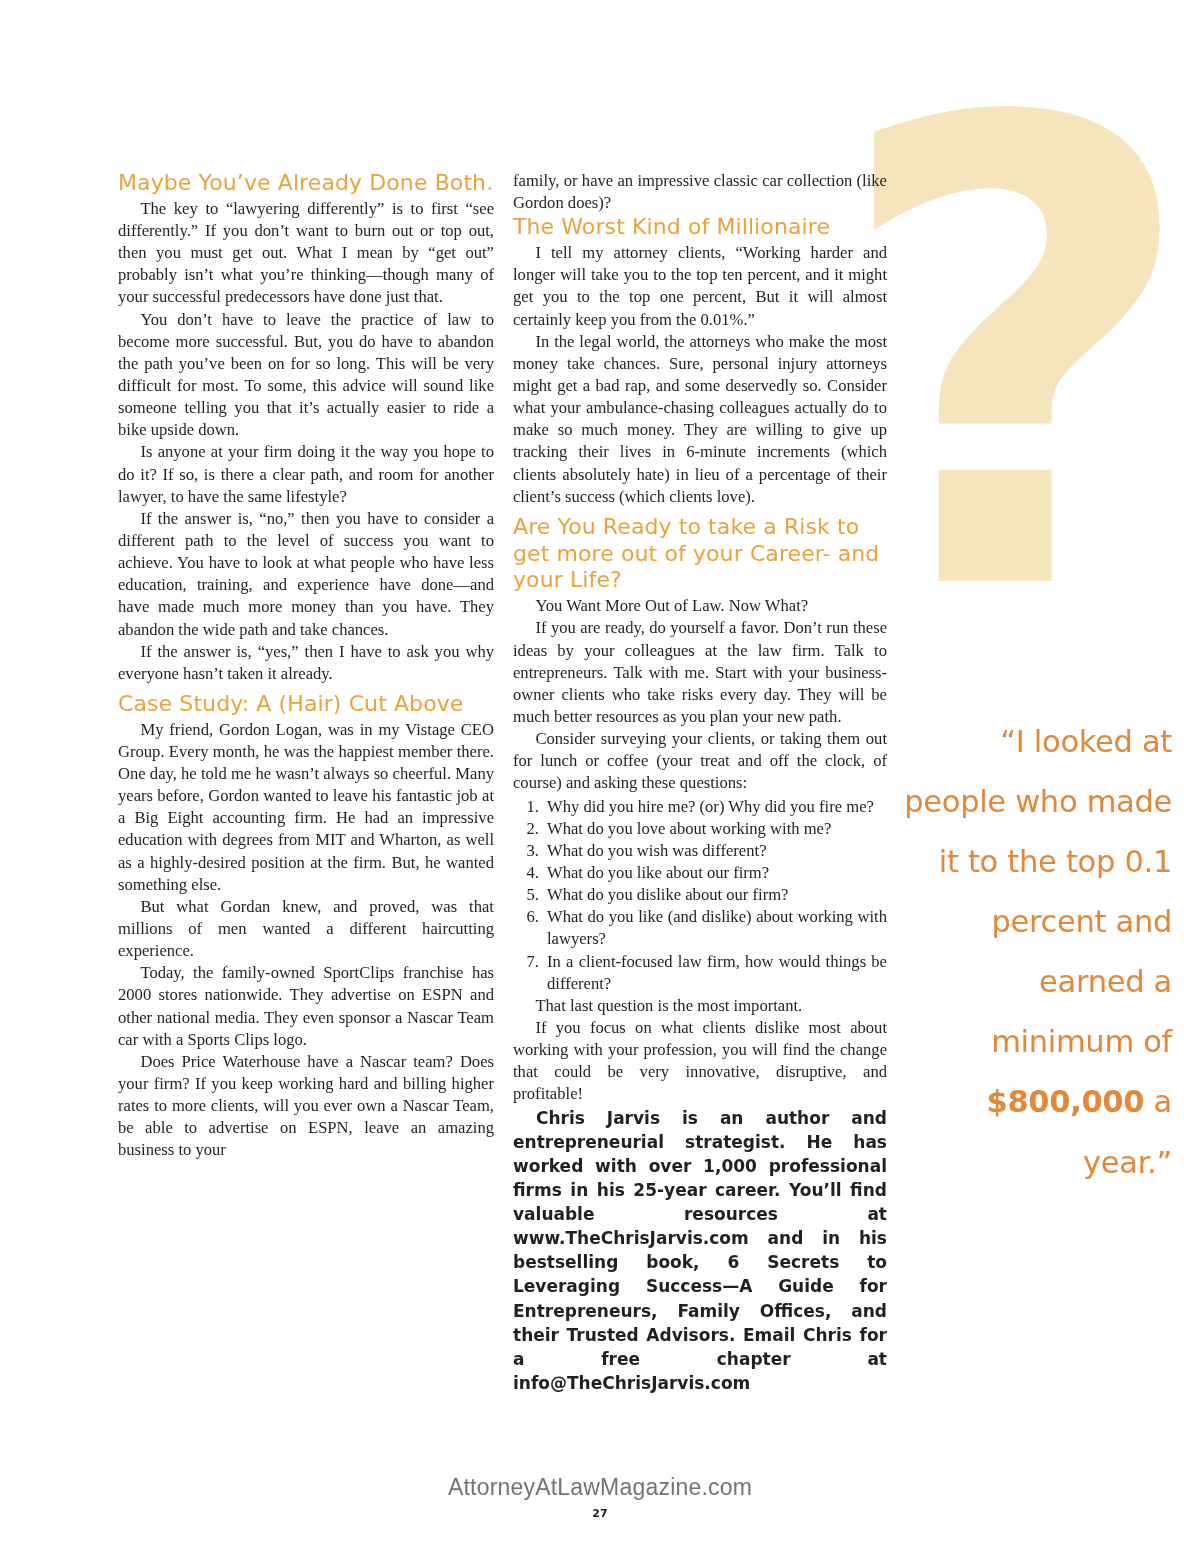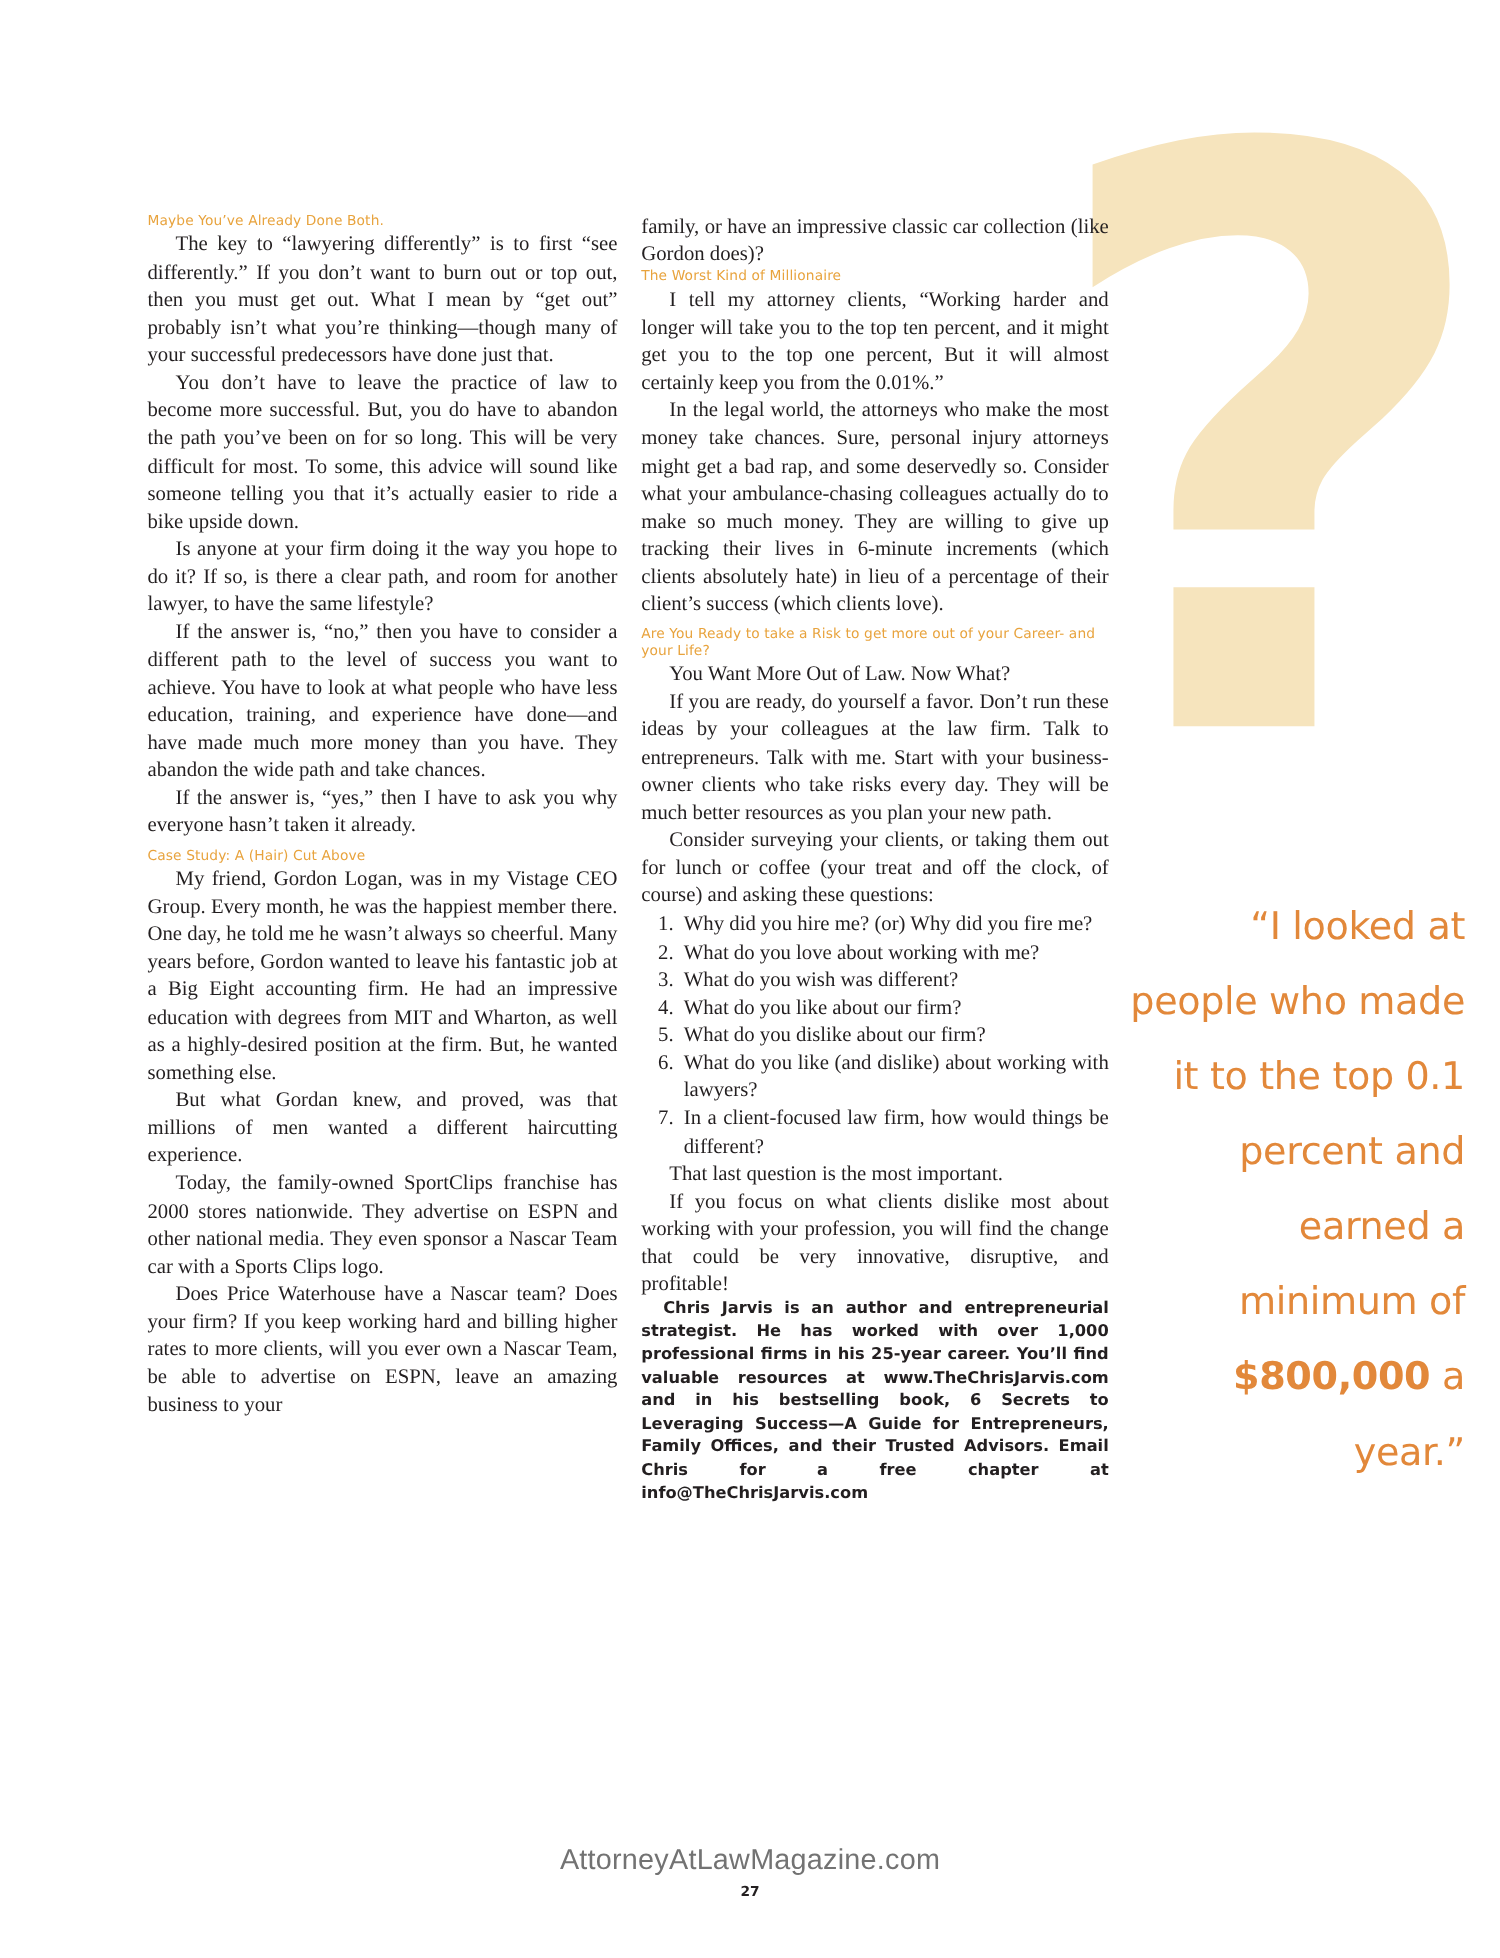--- a/index.html
+++ b/index.html
@@ -53,21 +53,21 @@
   .col p {
     margin: 0;
     text-indent: 1.35em;
   }
   .col p.noindent { text-indent: 0; }
 
   h2.subhead {
     margin: 0 0 1px 0;
     font-family: "DejaVu Sans", sans-serif;
     font-weight: 400;
-    font-size: 11px;
+    font-size: 22px;
     letter-spacing: 0.1px;
     color: #e8a33d;
     text-align: left;
     line-height: 1.22;
   }
   h2.subhead.spaced { margin-top: 6px; }
 
   ol.questions {
     margin: 1px 0 0 0;
     padding-left: 30px;
@@ -76,21 +76,21 @@
   ol.questions li {
     margin: 0 0 0 0;
     padding-left: 4px;
     text-align: justify;
   }
 
   .bio {
     margin-top: 9px;
     font-family: "DejaVu Sans", sans-serif;
     font-weight: 700;
-    font-size: 13px;
+    font-size: 17px;
     line-height: 1.42;
     text-align: justify;
     color: #231f20;
     text-indent: 0;
   }
 
   
   .pullquote-top {
     position: absolute;
     left: 900px;

